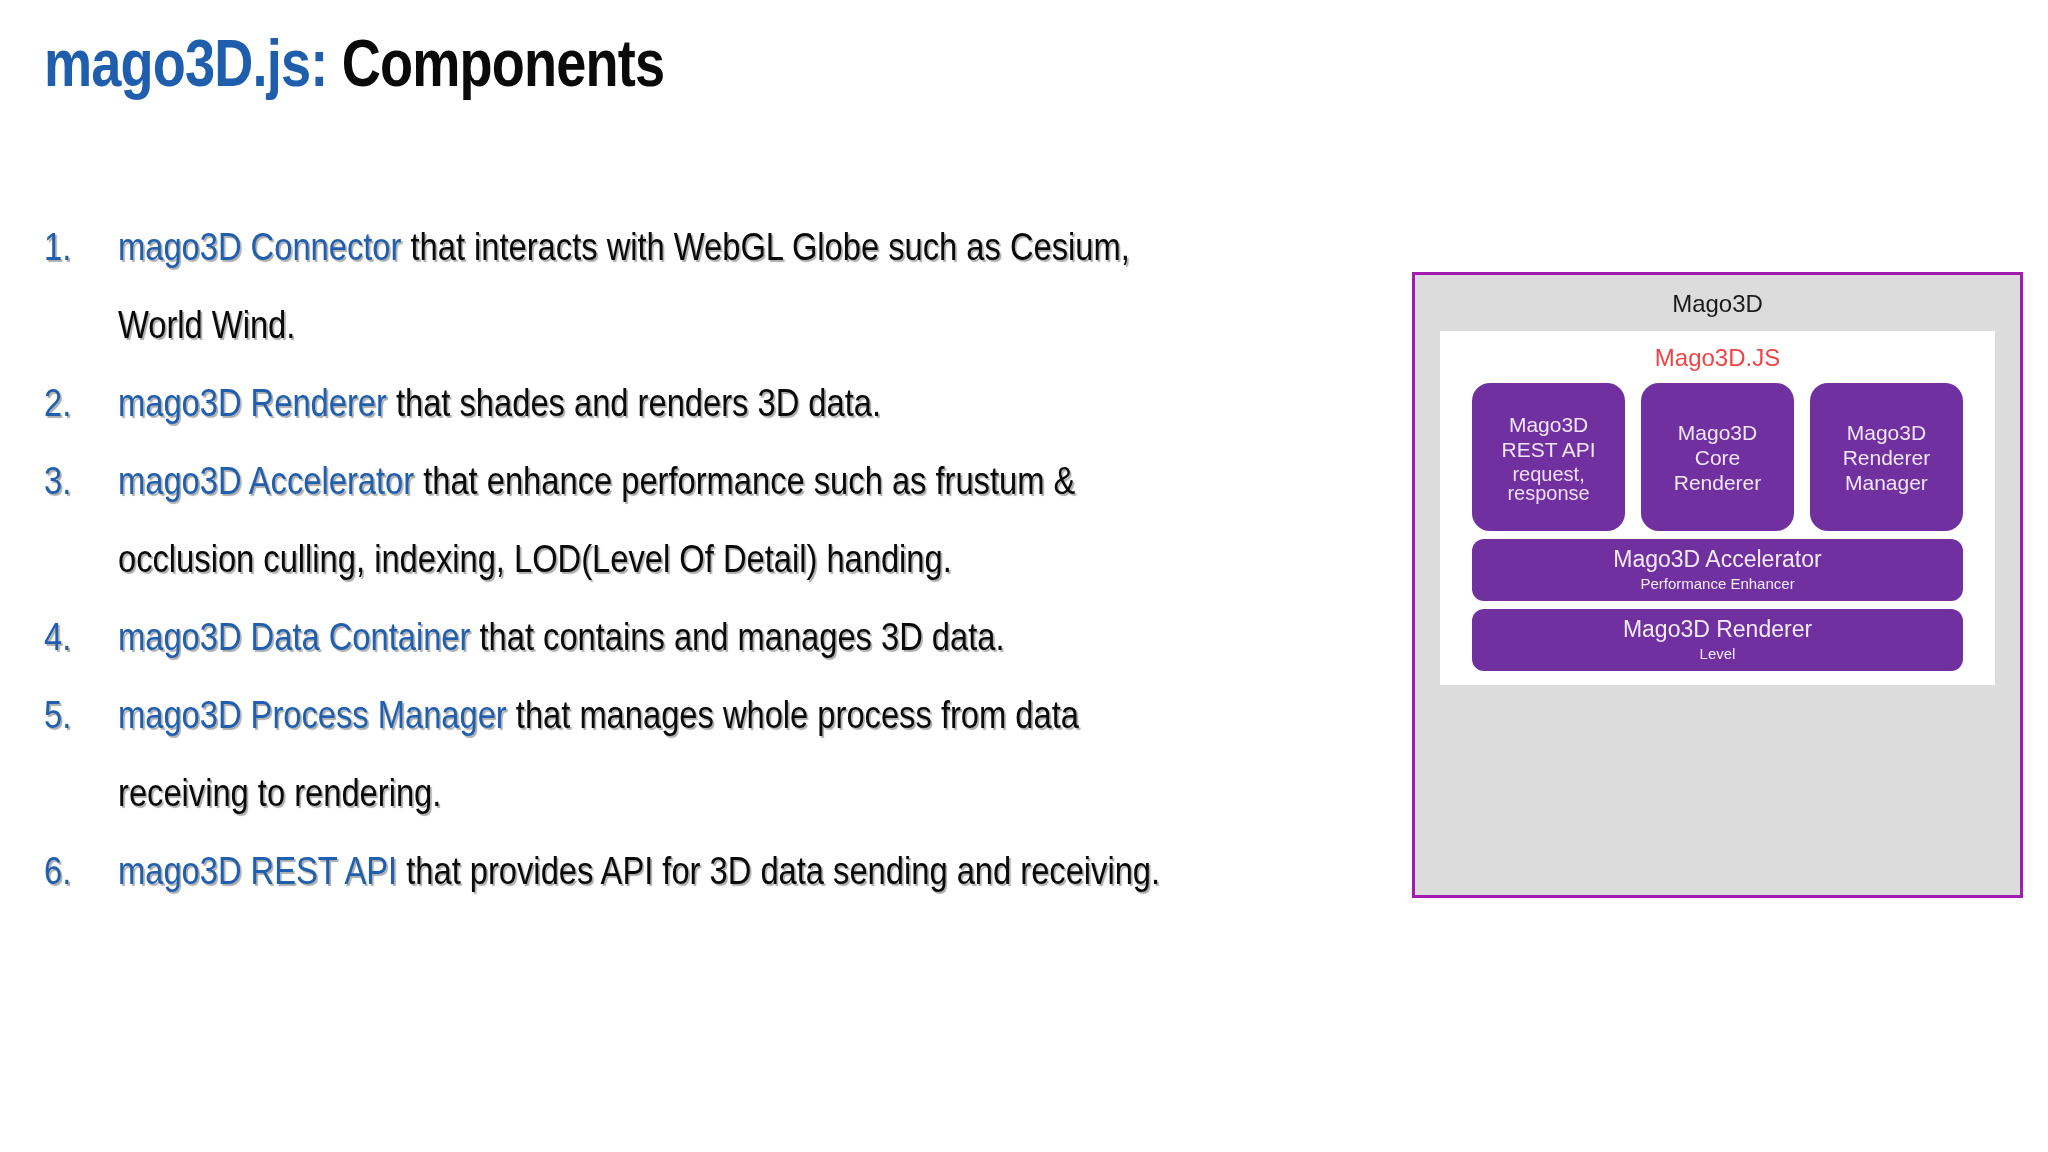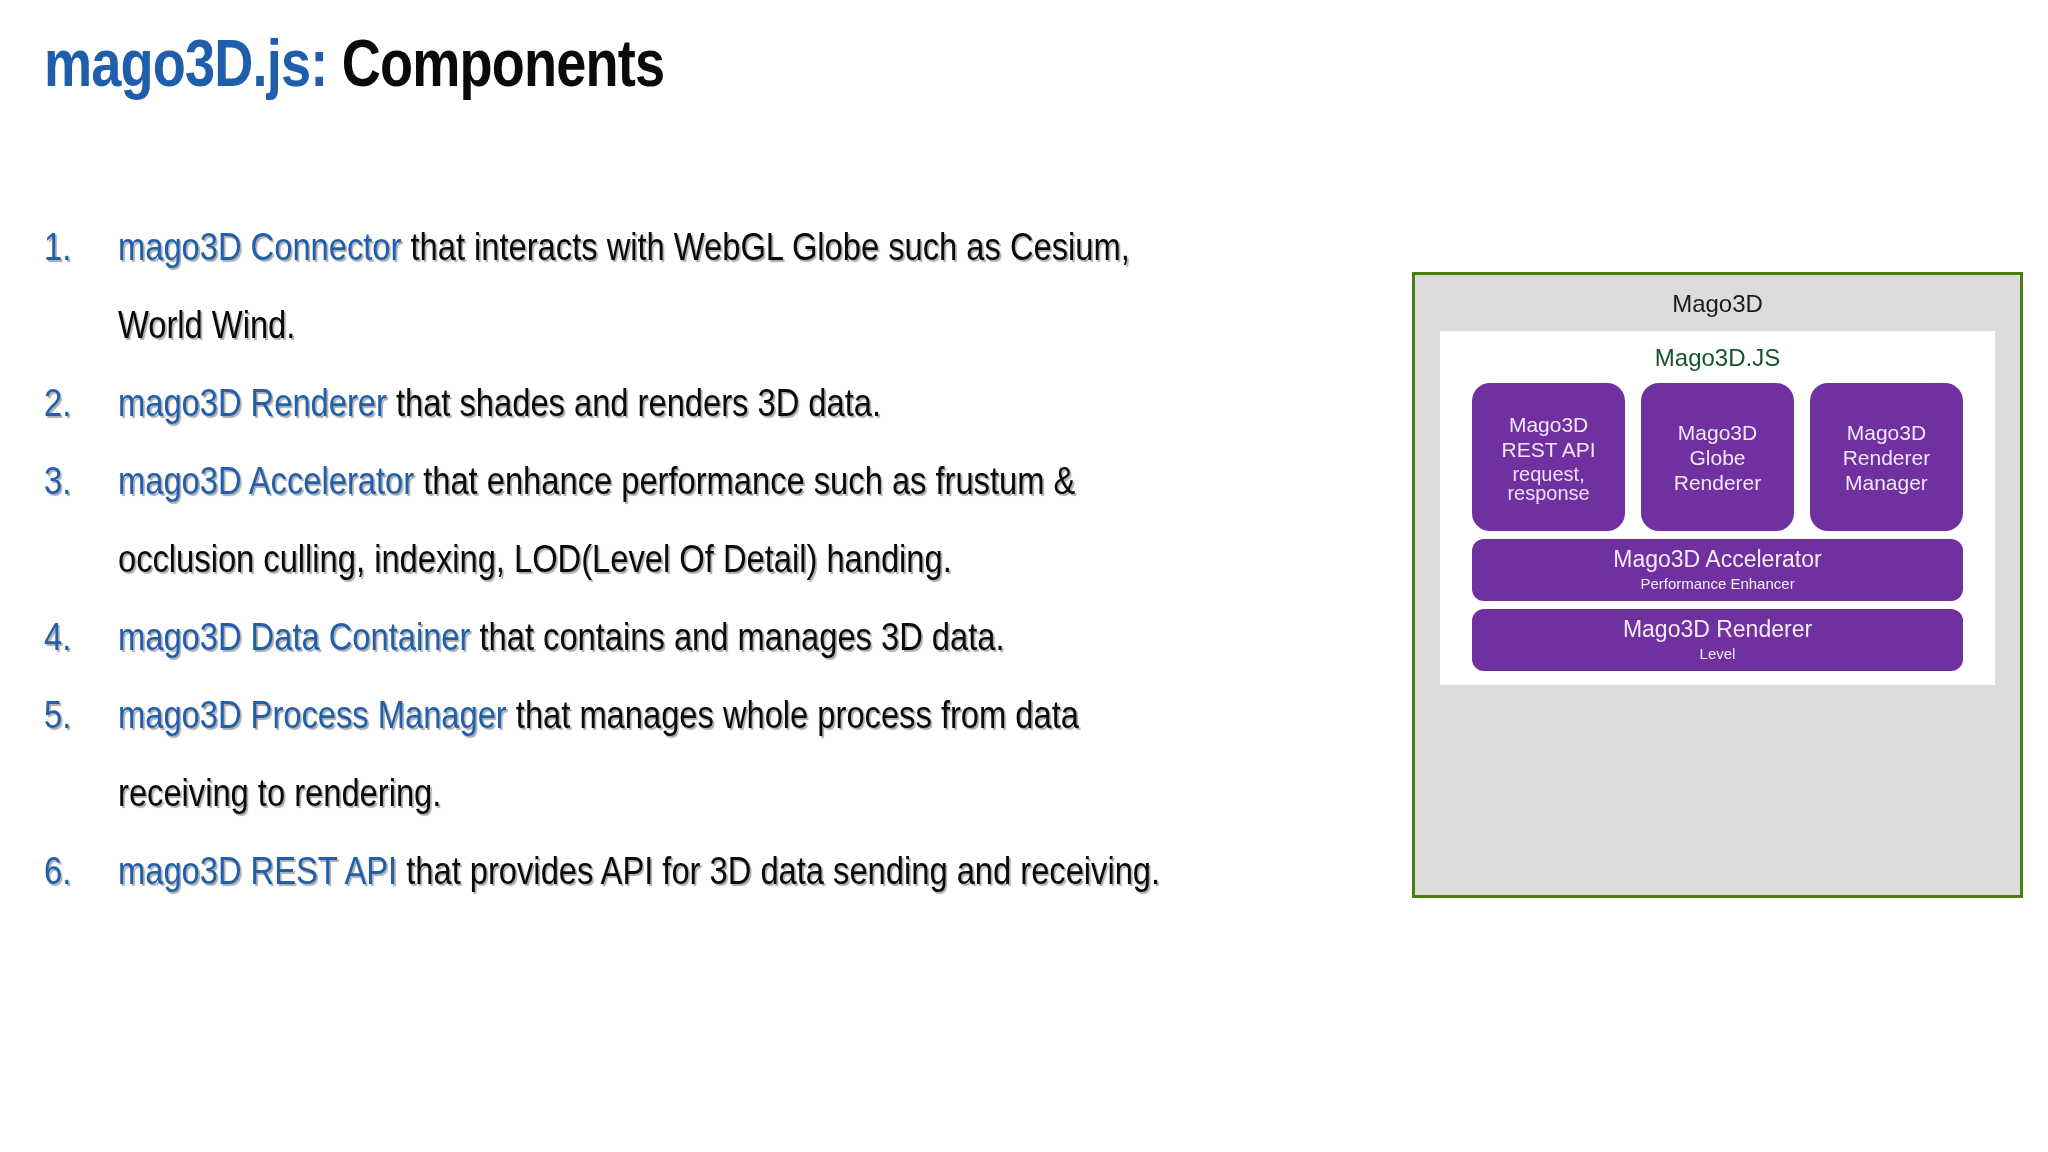--- a/index.html
+++ b/index.html
@@ -59,42 +59,42 @@
     text-shadow:2px 2px 1px rgba(0,0,0,0.32);
   }
   .kw{ color:#1F5FAE; }
 
   
   #architecture-diagram{
     position:absolute;
     left:1412px; top:272px;
     width:611px; height:626px;
     background:#DCDCDC;
-    border:3px solid #4d7c0f;
+    border:3px solid #a21caf;
     box-sizing:border-box;
   }
   #diagram-title{
     text-align:center;
     font-size:24px;
     color:#1a1a1a;
     padding-top:14px;
     line-height:30px;
   }
   .panel{
     background:#ffffff;
     margin:0 25px;
     padding:10px 0 14px 0;
     box-sizing:border-box;
   }
   #panel-mago3djs{ margin-top:12px; }
   #panel-globe{ margin-top:14px; }
   .panel-title{
     text-align:center;
     font-size:24px;
-    color:#14532d;
+    color:#ef4444;
     line-height:34px;
     margin-bottom:8px;
   }
   .box-row{
     display:flex;
     justify-content:space-between;
     padding:0 32px;
     box-sizing:border-box;
   }
   .col-box{
@@ -210,21 +210,21 @@
     <div class="box-row">
 
       <div class="col-box">
         <div class="bl">Mago3D</div>
         <div class="bl">REST API</div>
         <div class="sub">request, response</div>
       </div>
 
       <div class="col-box">
         <div class="bl">Mago3D</div>
-        <div class="bl">Globe</div>
+        <div class="bl">Core</div>
         <div class="bl">Renderer</div>
       </div>
 
       <div class="col-box">
         <div class="bl">Mago3D</div>
         <div class="bl">Renderer</div>
         <div class="bl">Manager</div>
       </div>
 
     </div>

